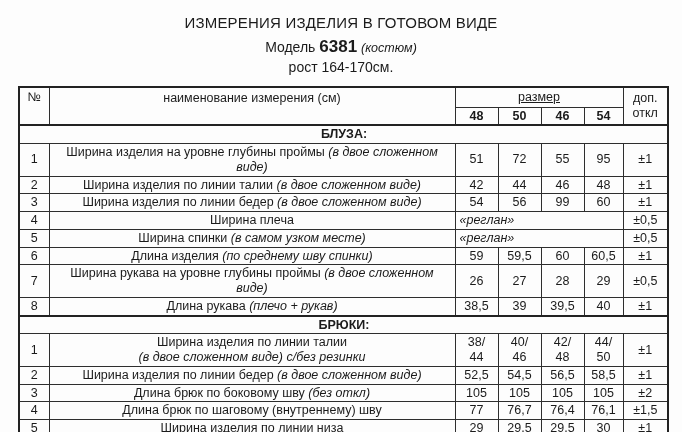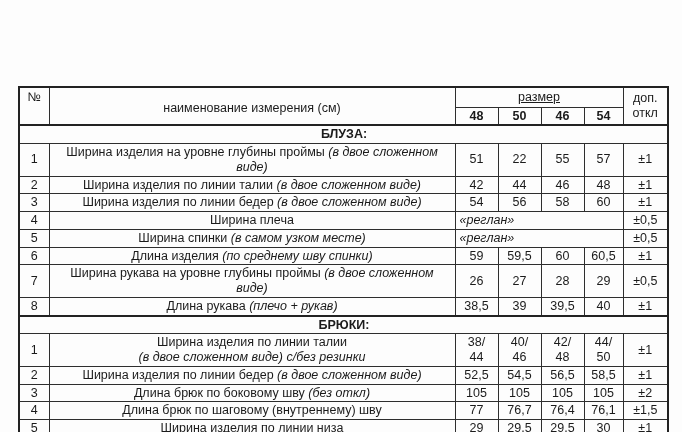--- a/index.html
+++ b/index.html
@@ -33,21 +33,21 @@
     border: 1px solid #2e2e2e;
     font-size: 12.5px;
     font-weight: normal;
     padding: 1px 4px;
     line-height: 1.18;
     vertical-align: middle;
     background: #fdfdfd;
   }
   .meas thead th { text-align: center; }
   th.num-header { vertical-align: top; padding-top: 2px; height: 20px; }
-  th.name-header { vertical-align: top; padding-top: 13px; margin-top: 36px; }
+  th.name-header { vertical-align: top; padding-top: 3px; margin-top: 36px; }
   th.size-group-header { height: 20px; text-decoration: underline; }
   th.size-header { font-weight: bold; height: 17px; }
   th.dev-header { line-height: 1.2; }
 
   td.section-cell {
     font-weight: bold;
     text-align: center;
     height: 15px;
     border-top: 2px solid #222;
     border-bottom: 1px solid #2e2e2e;
@@ -58,20 +58,29 @@
   td.val-cell { text-align: center; white-space: pre-line; }
   td.merged-cell { font-style: italic; }
   td.dev-cell { text-align: center; }
   .it { font-style: italic; }
 </style>
 </head>
 <body>
 
 <div class="page">
 
+  <div class="doc-header">
+    <div class="doc-title">ИЗМЕРЕНИЯ ИЗДЕЛИЯ В ГОТОВОМ ВИДЕ</div>
+    <div class="model-line">
+      <span>Модель</span>
+      <span class="model-number">6381</span>
+      <span class="model-note">(костюм)</span>
+    </div>
+    <div class="height-line">рост 164-170см.</div>
+  </div>
 
   <table class="meas">
     <colgroup>
       <col style="width:30px">
       <col style="width:406px">
       <col style="width:43px">
       <col style="width:43px">
       <col style="width:43px">
       <col style="width:39px">
       <col style="width:45px">
@@ -94,40 +103,40 @@
       </tr>
     </thead>
     <tbody>
         <tr>
           <td class="section-cell" colspan="7">БЛУЗА:</td>
         </tr>
         <tr>
           <td class="num-cell">1</td>
           <td class="name-cell"><span>Ширина изделия на уровне глубины проймы</span><span class="it"> (в двое сложенном виде)</span></td>
           <td class="val-cell">51</td>
-          <td class="val-cell">22</td>
+          <td class="val-cell">72</td>
           <td class="val-cell">55</td>
-          <td class="val-cell">57</td>
+          <td class="val-cell">95</td>
           <td class="dev-cell">±1</td>
         </tr>
         <tr>
           <td class="num-cell">2</td>
           <td class="name-cell"><span>Ширина изделия по линии талии</span><span class="it"> (в двое сложенном виде)</span></td>
           <td class="val-cell">42</td>
           <td class="val-cell">44</td>
           <td class="val-cell">46</td>
           <td class="val-cell">48</td>
           <td class="dev-cell">±1</td>
         </tr>
         <tr>
           <td class="num-cell">3</td>
           <td class="name-cell"><span>Ширина изделия по линии бедер</span><span class="it"> (в двое сложенном виде)</span></td>
           <td class="val-cell">54</td>
           <td class="val-cell">56</td>
-          <td class="val-cell">58</td>
+          <td class="val-cell">99</td>
           <td class="val-cell">60</td>
           <td class="dev-cell">±1</td>
         </tr>
         <tr>
           <td class="num-cell">4</td>
           <td class="name-cell"><span>Ширина плеча</span></td>
           <td class="merged-cell" colspan="4">«реглан»</td>
           <td class="dev-cell">±0,5</td>
         </tr>
         <tr>

